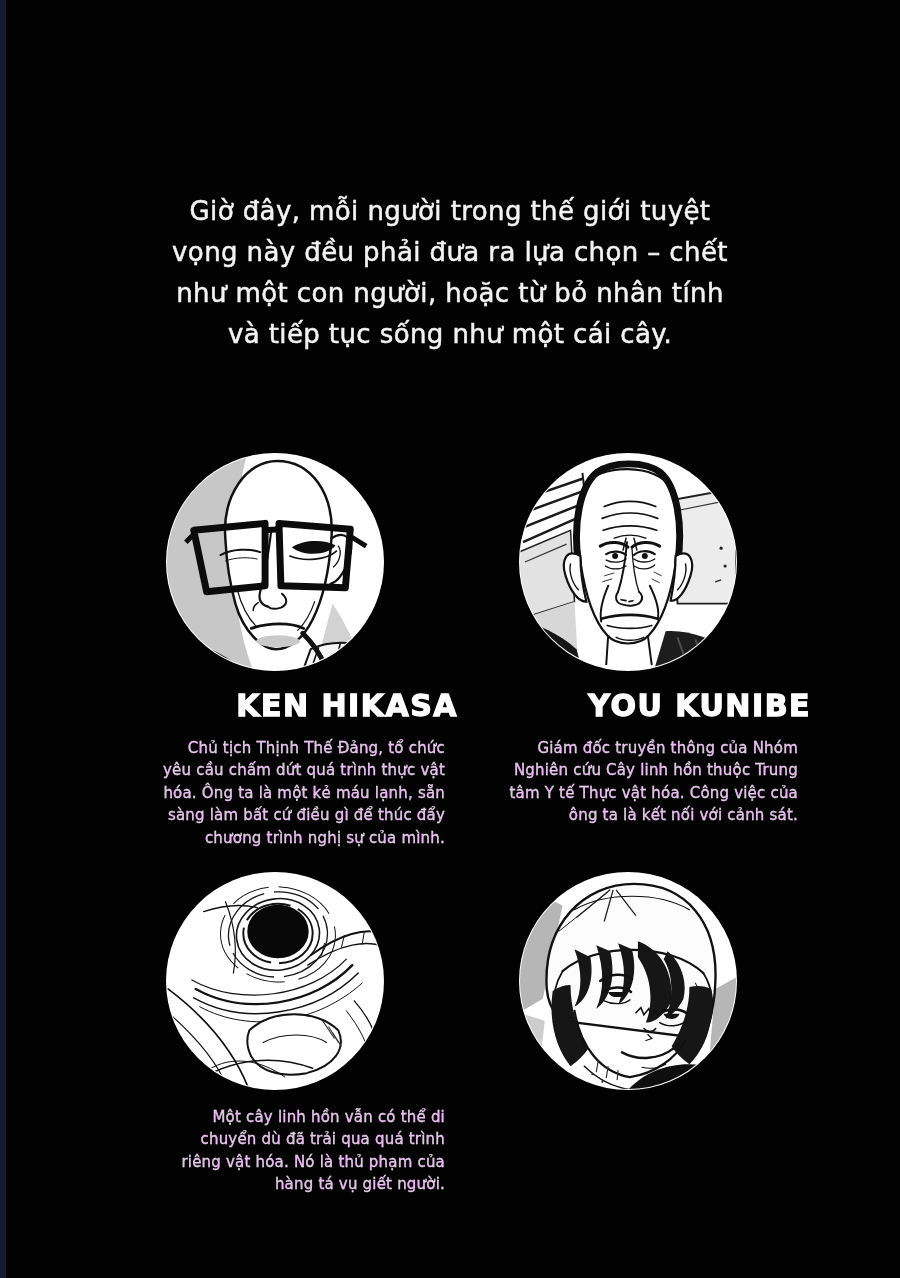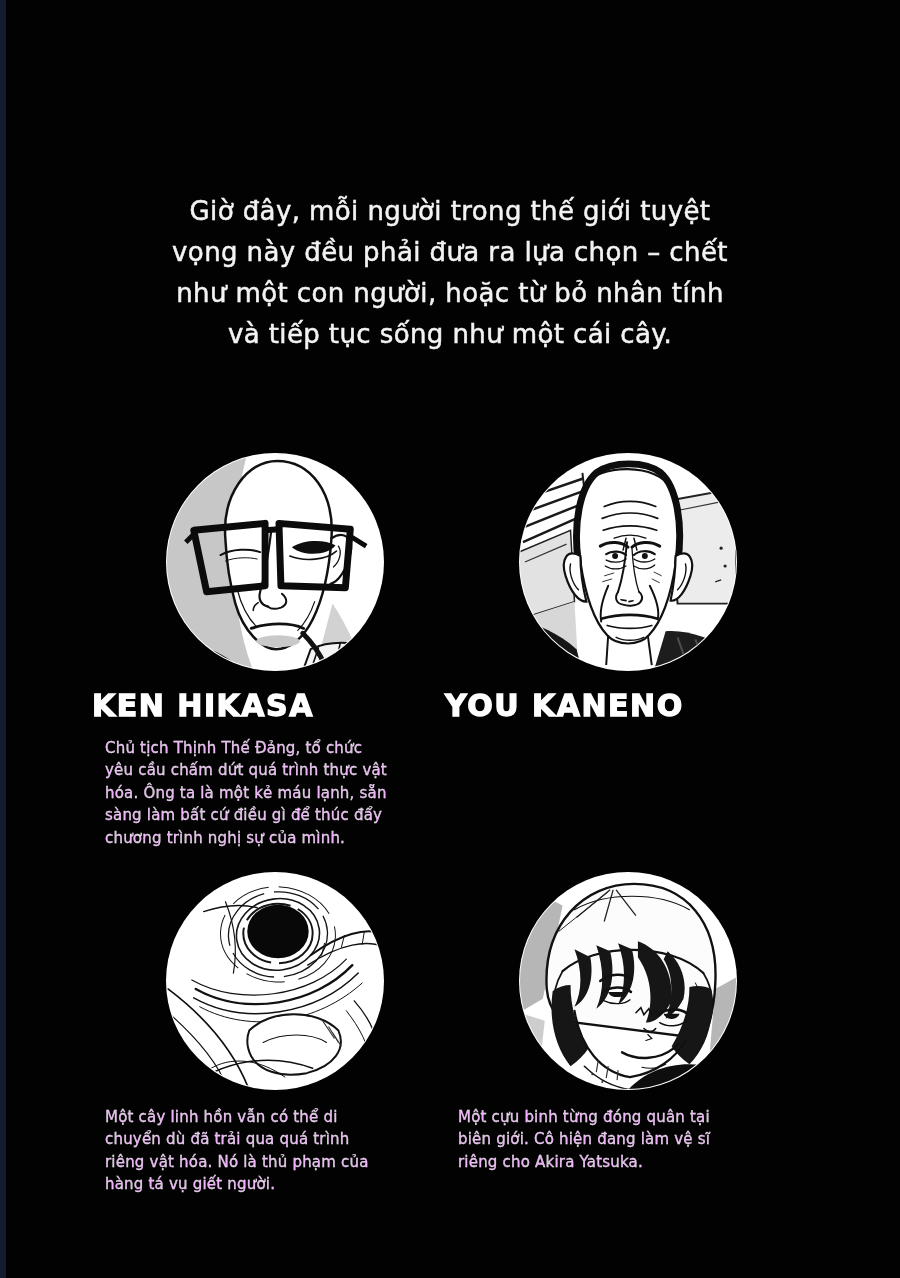--- a/index.html
+++ b/index.html
@@ -9,21 +9,21 @@
     font-family:"DejaVu Sans", sans-serif;
   }
   .edge-strip{position:absolute;left:0;top:0;width:6px;height:100%;background:#151c2f;}
   .intro{
     position:absolute;left:0;top:191px;width:900px;
     text-align:center;color:#f3f3f3;
     font-size:26px;line-height:41px;letter-spacing:.4px;
     -webkit-text-stroke:.5px #f3f3f3;
     white-space:pre-line;
   }
-  .card{position:absolute;width:366px;text-align:left;}
+  .card{position:absolute;width:366px;text-align:right;}
   .card.r1{top:453px;} .card.r2{top:872px;}
   .card.c1{left:92px;}  .card.c2{left:445px;}
   .portrait{
     width:218px;height:218px;margin:0 auto;border-radius:50%;
     overflow:hidden;background:#fff;
   }
   .portrait svg{display:block;width:218px;height:218px;}
   .char-name{
     margin:19px 0 0 0;color:#fff;font-size:30px;line-height:31px;
     font-weight:bold;letter-spacing:1.5px;
@@ -143,21 +143,25 @@
           <path class="ln" d="M98,186 C106,190 118,190 126,186" stroke-width="1.4"></path>
           <path d="M86,124 l10,-3 M84,130 l10,-3 M136,120 l8,4 M134,127 l8,4" stroke="#333" stroke-width="1"></path>
           <path d="M90,184 L88,214 M130,184 L134,214" stroke="#111" stroke-width="2"></path>
           <path d="M0,170 C18,172 40,182 58,198 L64,220 L0,220 Z" fill="#161616"></path>
           <path d="M6,180 L22,220 M20,184 L36,220 M36,192 L50,220" stroke="#4d4d4d" stroke-width="2"></path>
           <path d="M148,180 C170,178 196,188 220,202 L220,220 L136,220 Z" fill="#1d1d1d"></path>
           <path d="M160,186 L172,220 M178,188 L190,220 M196,194 L206,220" stroke="#4d4d4d" stroke-width="2"></path>
         </g>
       </svg>
     </div>
-    <h2 class="char-name">YOU KANENO</h2>
+    <h2 class="char-name">YOU KUNIBE</h2>
+    <p class="char-desc">Giám đốc truyền thông của Nhóm
+Nghiên cứu Cây linh hồn thuộc Trung
+tâm Y tế Thực vật hóa. Công việc của
+ông ta là kết nối với cảnh sát.</p>
   </section>
 
   <section class="card r2 c1">
     <div class="portrait">
       <svg viewBox="0 0 220 220">
         <defs>
             <clipPath id="clip-ivy">
               <circle cx="110" cy="110" r="109"></circle>
             </clipPath>
           </defs>
@@ -238,17 +242,14 @@
           <path class="ln" d="M104,182 C120,191 142,189 156,178" stroke-width="2.4"></path>
           <path class="ln" d="M156,178 L162,173" stroke-width="1.5"></path>
           <path class="ln" d="M124,197 C132,199 141,198 148,194" stroke="#555" stroke-width="1.1"></path>
           <path class="ln" d="M66,196 C82,212 102,220 124,221" stroke-width="1.6"></path>
           <path d="M80,190 l-2,12 M90,196 l-2,12 M100,200 l-1,10" stroke="#333" stroke-width="1.2"></path>
           <circle cx="74" cy="204" r="1" fill="#333"></circle>
             <circle cx="84" cy="212" r="1" fill="#333"></circle>
         </g>
       </svg>
     </div>
-    <p class="char-desc">Một cựu binh từng đóng quân tại
-biên giới. Cô hiện đang làm vệ sĩ
-riêng cho Akira Yatsuka.</p>
   </section>
 </div>
 
 </body></html>

